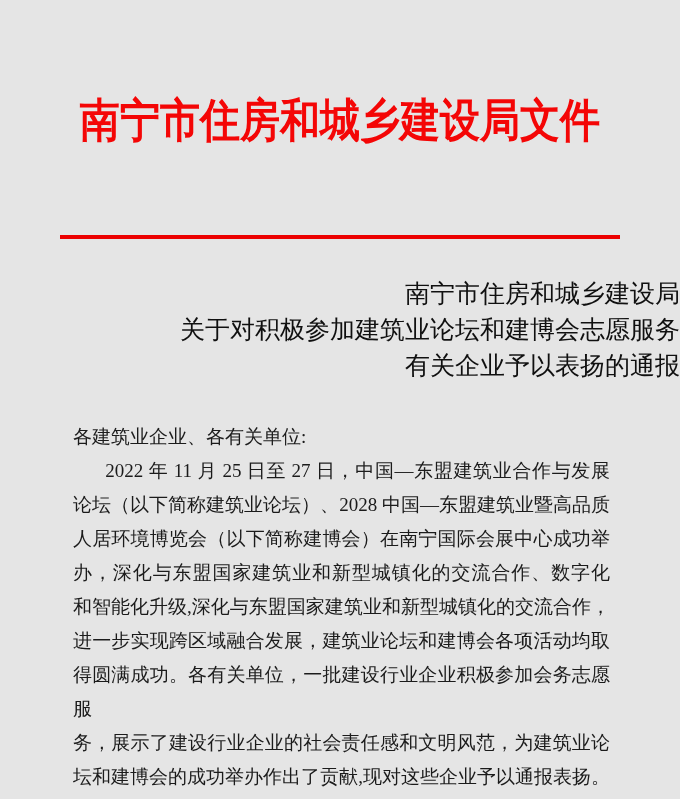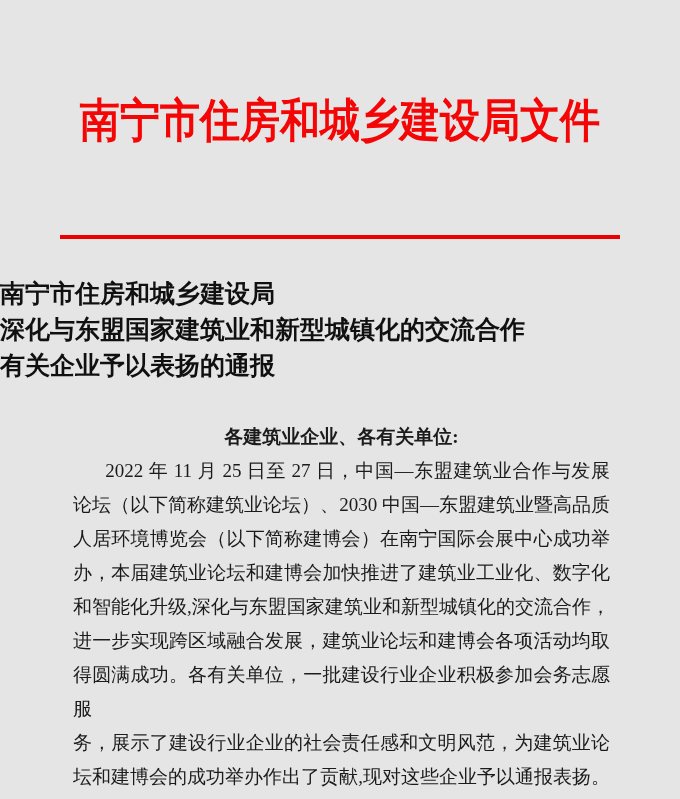--- a/index.html
+++ b/index.html
@@ -59,39 +59,38 @@
     width:560px;
     height:4px;
     background:var(--rule-red);
   }
   
   .doc-title{
     position:absolute;
     top:276px;
     left:0;
     width:680px;
-    text-align:left;
+    text-align:right;
     font-size:25px;
-    font-weight:bold;
+    font-weight:normal;
     line-height:36px;
     color:#101010;
   }
   
   .body-block{
     position:absolute;
     top:420px;
     left:73px;
     width:537px;
     font-size:19px;
     line-height:34px;
     color:var(--ink);
   }
   .salutation{
-    text-align:center;
-    font-weight:bold;
+    text-align:left;
   }
   .body-line{
     text-align:justify;
     text-align-last:justify;
     text-justify:inter-character;
   }
   .body-line.first-line{
     text-indent:1.7em;
   }
   .company-line{
@@ -106,31 +105,31 @@
 
   <div class="red-header">
     <span class="stretch">南宁市住房和城乡建设局文件</span>
   </div>
 
 
   <div class="red-rule"></div>
 
   <div class="doc-title">
     <div>南宁市住房和城乡建设局</div>
-    <div>深化与东盟国家建筑业和新型城镇化的交流合作</div>
+    <div>关于对积极参加建筑业论坛和建博会志愿服务</div>
     <div>有关企业予以表扬的通报</div>
   </div>
 
   <div class="body-block">
     <div class="salutation">各建筑业企业、各有关单位:</div>
 
     <div class="body-line first-line">2022 年 11 月 25 日至 27 日，中国—东盟建筑业合作与发展</div>
-    <div class="body-line">论坛（以下简称建筑业论坛）、2030 中国—东盟建筑业暨高品质</div>
+    <div class="body-line">论坛（以下简称建筑业论坛）、2028 中国—东盟建筑业暨高品质</div>
     <div class="body-line">人居环境博览会（以下简称建博会）在南宁国际会展中心成功举</div>
-    <div class="body-line">办，本届建筑业论坛和建博会加快推进了建筑业工业化、数字化</div>
+    <div class="body-line">办，深化与东盟国家建筑业和新型城镇化的交流合作、数字化</div>
     <div class="body-line">和智能化升级,深化与东盟国家建筑业和新型城镇化的交流合作，</div>
     <div class="body-line">进一步实现跨区域融合发展，建筑业论坛和建博会各项活动均取</div>
     <div class="body-line">得圆满成功。各有关单位，一批建设行业企业积极参加会务志愿服</div>
     <div class="body-line">务，展示了建设行业企业的社会责任感和文明风范，为建筑业论</div>
     <div class="body-line">坛和建博会的成功举办作出了贡献,现对这些企业予以通报表扬。</div>
 
     <div class="company-line">广西建工集团冶金建设有限公司</div>
   </div>
 
 </div>

